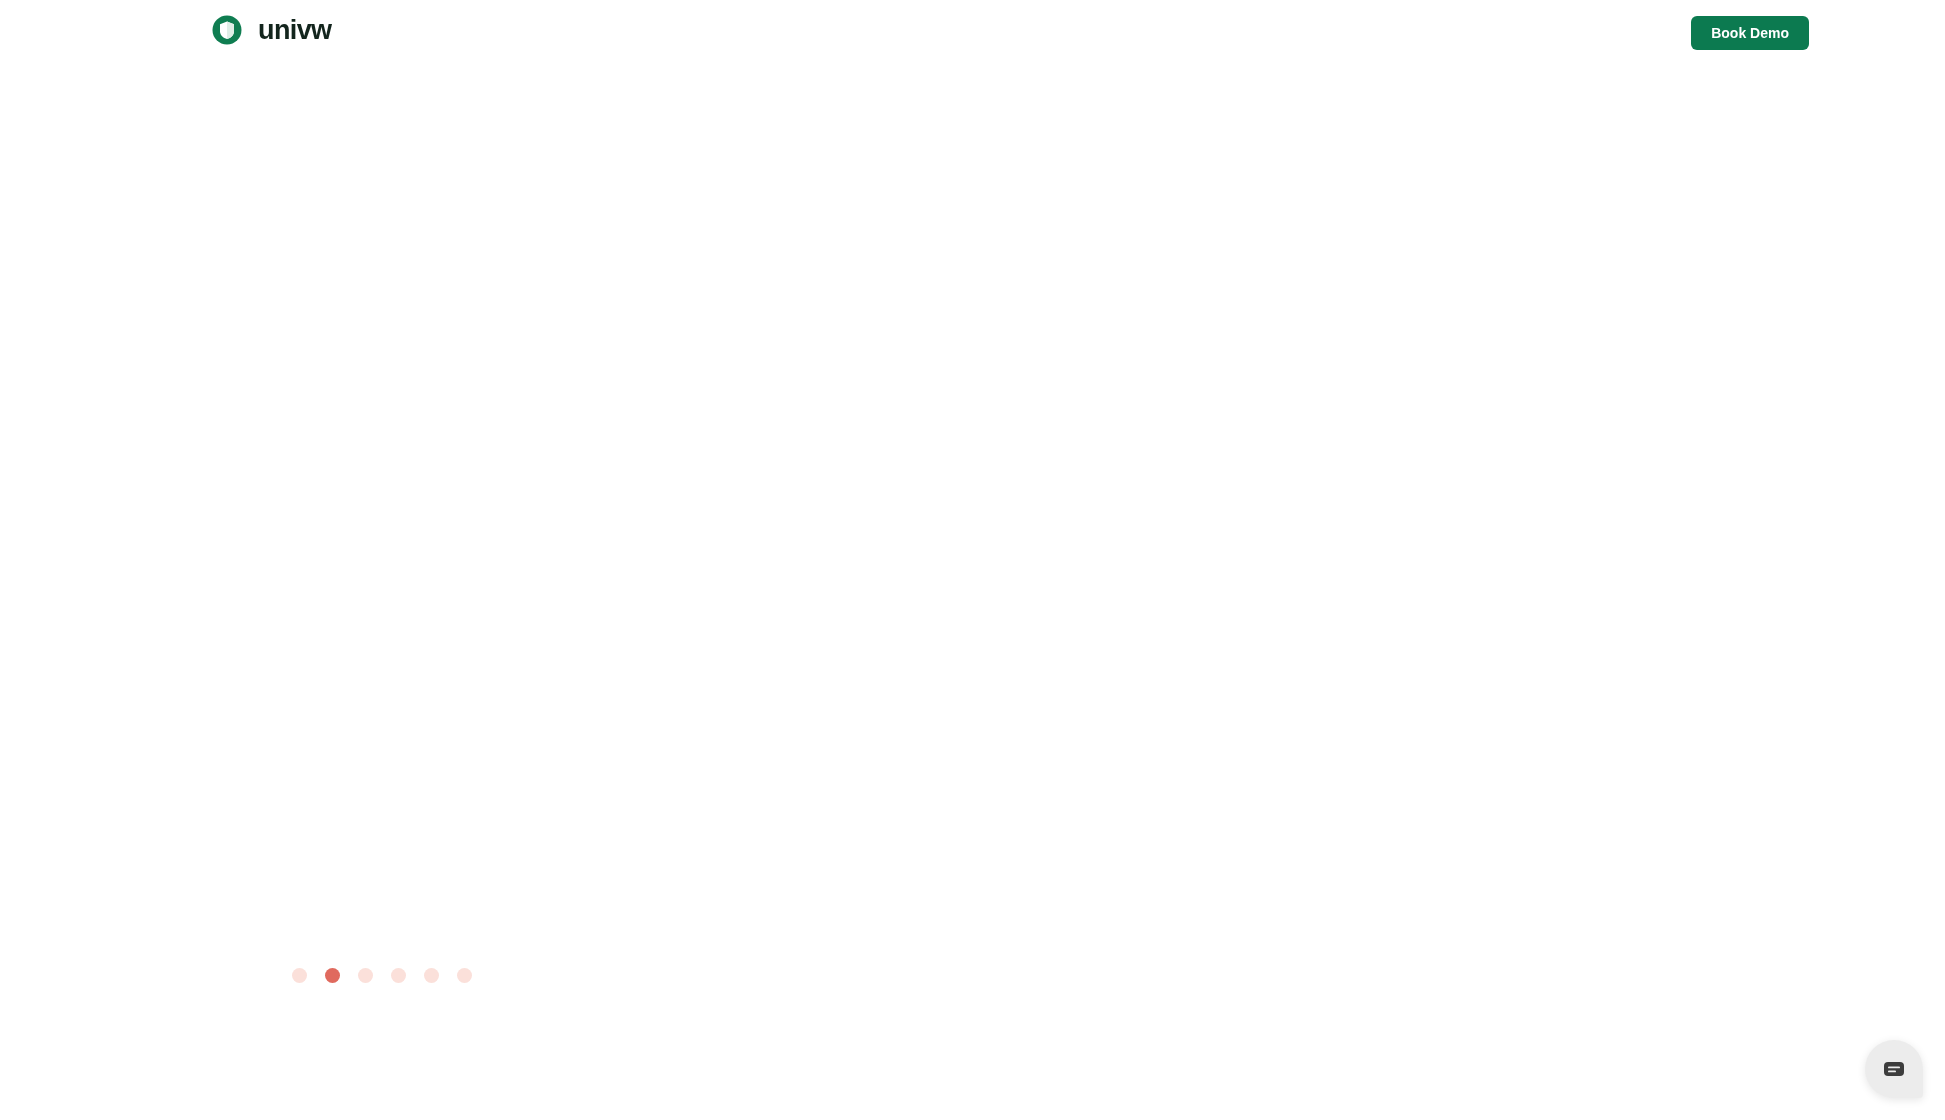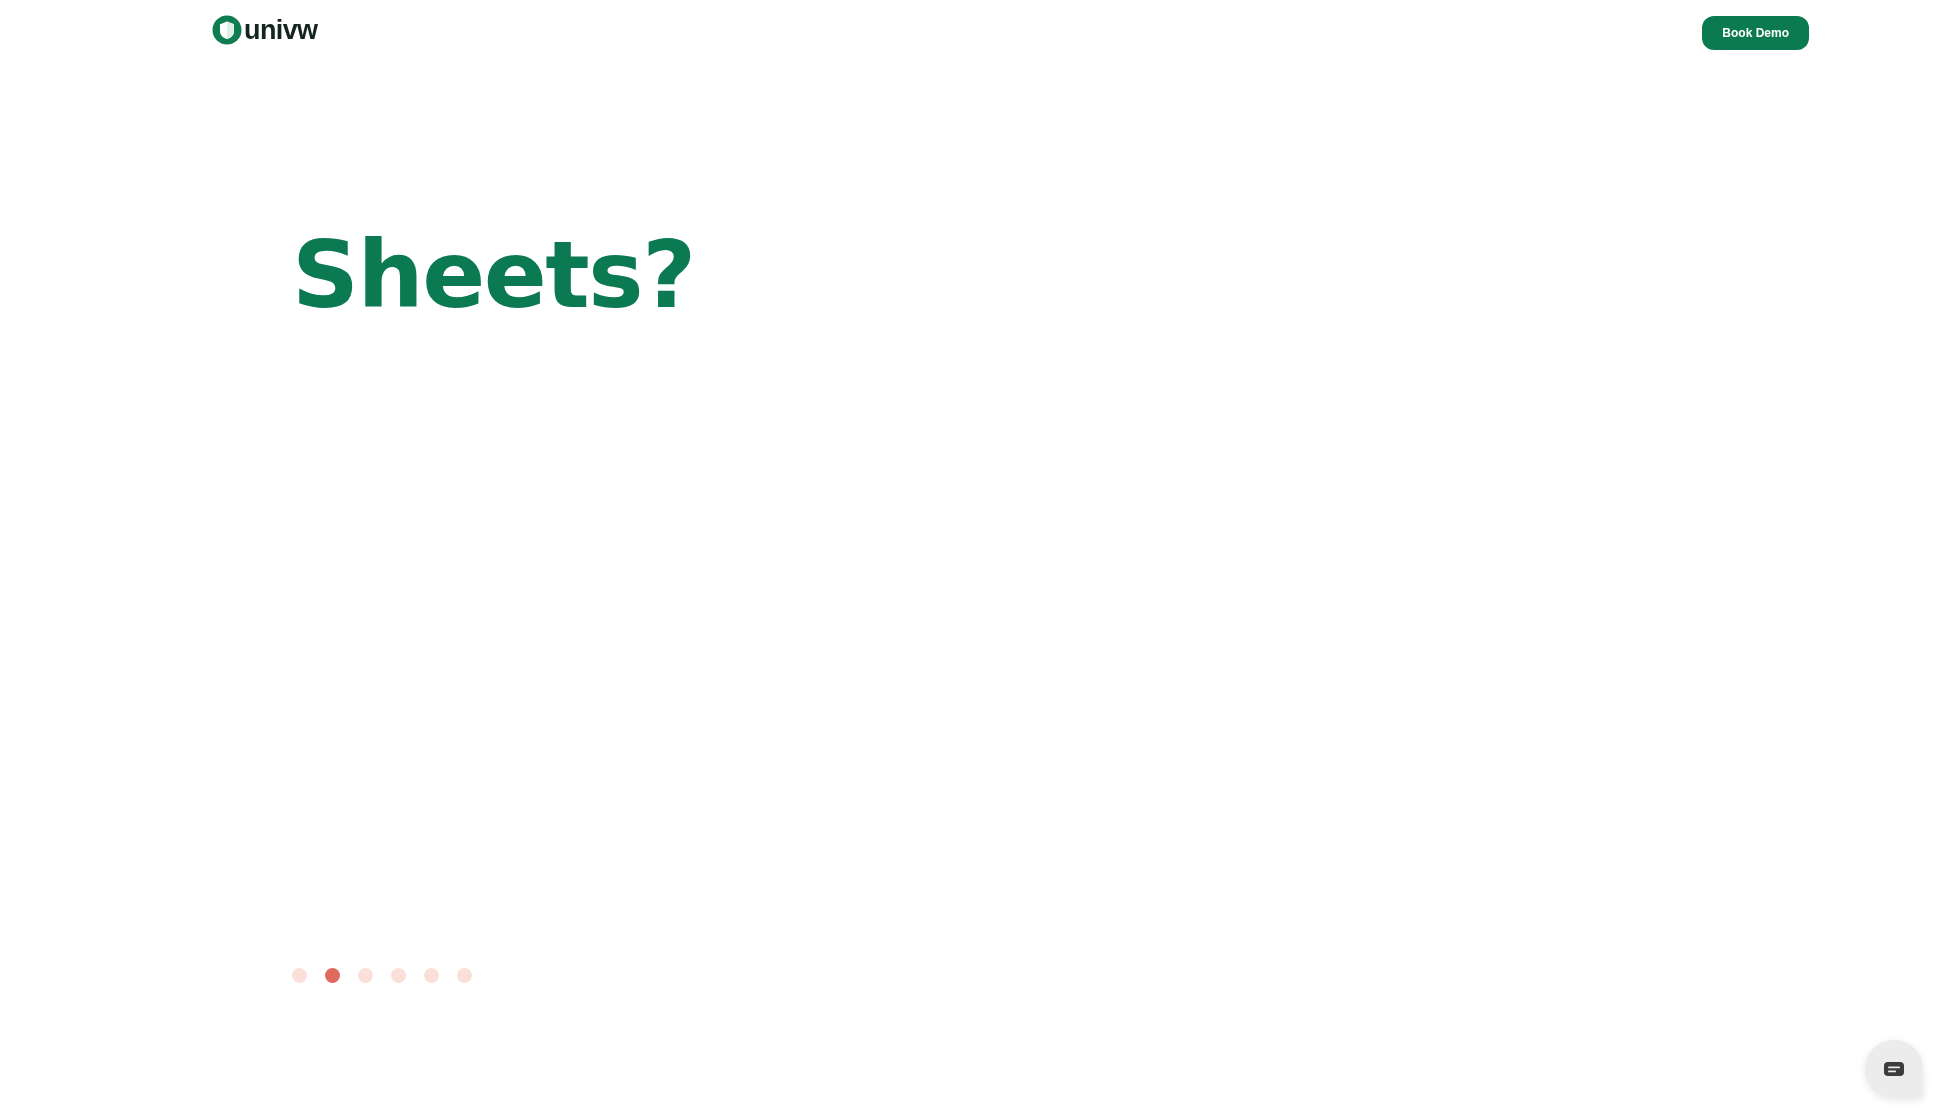--- a/index.html
+++ b/index.html
@@ -13,21 +13,21 @@
 
   
   .header {
     position:absolute; top:0; left:0;
     width:1945px; height:72px;
     display:flex; align-items:center;
     background:#ffffff;
   }
   .logo {
     position:absolute; left:212px; top:12px;
-    display:flex; align-items:center; gap:2px;
+    display:flex; align-items:center; gap:16px;
     height:36px; cursor:pointer;
   }
   .logo-mark { width:30px; height:30px; display:block; }
   .logo-word {
     font-size:27px; font-weight:bold;
     color:#13251d; letter-spacing:-0.6px;
     line-height:30px;
   }
 
   .nav { position:absolute; left:386px; top:22px; display:flex; align-items:center; }
@@ -39,22 +39,22 @@
   .nav-item:last-child { margin-right:0; }
   .nav-divider {
     width:1.5px; height:22px; background:#2b2b2b;
     margin-right:60px; margin-left:-10px;
   }
   .nav-item.accent { color:#2f9e6e; font-weight:bold; }
 
   .book-demo {
     position:absolute; right:136px; top:16px;
     background:#0c7a50; color:#ffffff;
-    font-size:12px; font-weight:bold;
-    border:none; border-radius:12px;
+    font-size:14px; font-weight:bold;
+    border:none; border-radius:6px;
     padding:0 20px; height:34px;
     cursor:pointer; white-space:nowrap;
     font-family:"Liberation Sans", sans-serif;
   }
 
   
   .hero { position:absolute; left:292px; top:212px; width:1400px; }
   .hero-line {
     font-family:"DejaVu Sans", sans-serif;
     font-weight:bold;
@@ -102,21 +102,20 @@
         </svg>
       </span>
       <span class="logo-word">univw</span>
     </div>
 
 
     <button class="book-demo">Book Demo</button>
   </div>
 
   <div class="hero">
-    <div class="hero-line solid">Sheets?</div>
   </div>
 
   <div class="dots">
     <span class="dot"></span>
     <span class="dot active"></span>
     <span class="dot"></span>
     <span class="dot"></span>
     <span class="dot"></span>
     <span class="dot"></span>
   </div>

